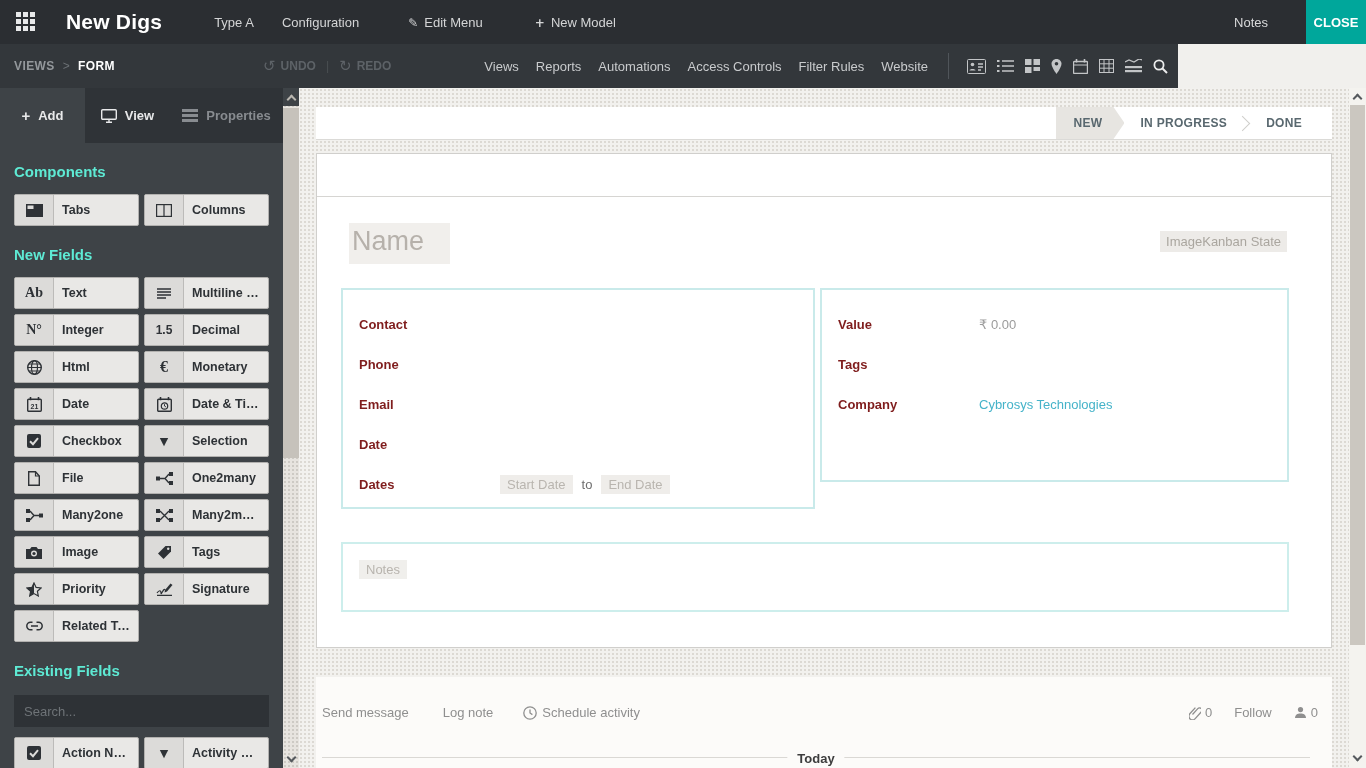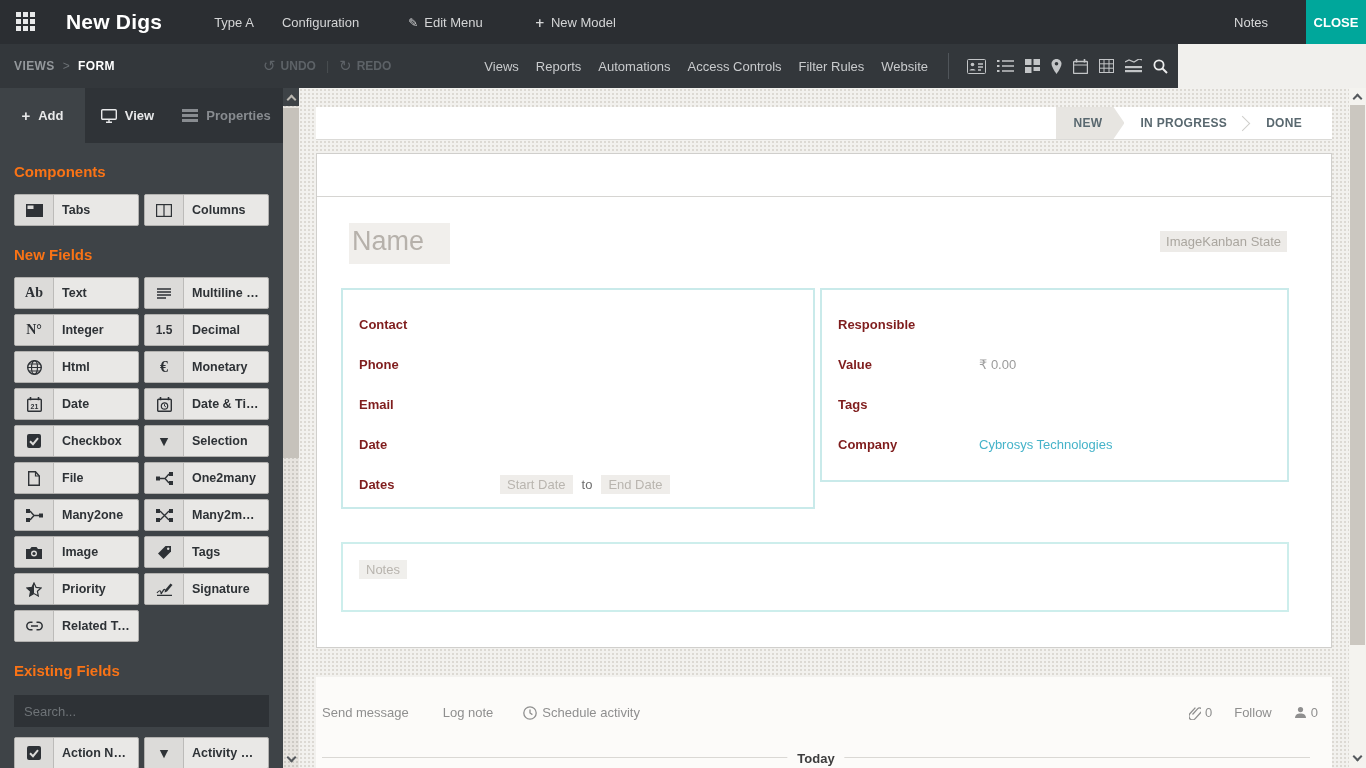--- a/index.html
+++ b/index.html
@@ -48,21 +48,21 @@
   .sidebar { width:299px; height:100%; background:#3e4347; position:relative; flex:none; }
   .sb-inner { position:absolute; left:0; top:0; right:16px; bottom:0; overflow:hidden; }
   .sb-tabs { display:flex; height:55px; background:#2f3337; }
   .sb-tab { display:flex; align-items:center; justify-content:center; gap:8px;
             font-size:13px; font-weight:700; color:#e8e9ea; cursor:pointer; }
   .sb-tab.t-add { width:85px; background:#3e4347; }
   .sb-tab.t-view { width:85px; }
   .sb-tab.t-props { flex:1; color:#888c90; }
   .plus-ic { font-size:15px; font-weight:700; }
   .sb-content { padding:10px 14px 0 14px; }
-  .sb-head { color:#f97316; font-size:15px; font-weight:700; margin:10px 0 14px 0; }
+  .sb-head { color:#5eead4; font-size:15px; font-weight:700; margin:10px 0 14px 0; }
   .fgrid { display:grid; grid-template-columns:1fr 1fr; gap:5px; }
   .fbtn { height:32px; background:#e9e8e6; border:1px solid #b2b1af; border-radius:2px;
           display:flex; align-items:center; overflow:hidden; cursor:grab; }
   .fic { width:39px; align-self:stretch; flex:none; background:#dcdbd9; border-right:1px solid #bcbbb9;
          display:flex; align-items:center; justify-content:center; color:#2e3236;
          font-size:12px; font-weight:700; }
   .fic .serif { font-family:"Liberation Serif","DejaVu Serif",serif; font-size:14px; font-weight:700; }
   .flb { padding:0 8px; font-size:12.5px; font-weight:700; color:#2e3236;
          white-space:nowrap; overflow:hidden; text-overflow:ellipsis; }
   .mt18 { margin-top:20px; }
@@ -557,24 +557,20 @@
             <div class="frow">
               <span class="flabel">Dates</span>
               <span class="date-ph">Start Date</span>
               <span class="date-to">to</span>
               <span class="date-ph">End Date</span>
             </div>
           </div>
 
           <div class="fgroup right">
             <div class="frow">
-              <span class="flabel">Responsible</span>
-              <span class="fvalue"></span>
-            </div>
-            <div class="frow">
               <span class="flabel">Value</span>
               <span class="fvalue">₹ 0.00</span>
             </div>
             <div class="frow">
               <span class="flabel">Tags</span>
               <span class="fvalue"></span>
             </div>
             <div class="frow">
               <span class="flabel">Company</span>
               <span class="fvalue link">Cybrosys Technologies</span>

